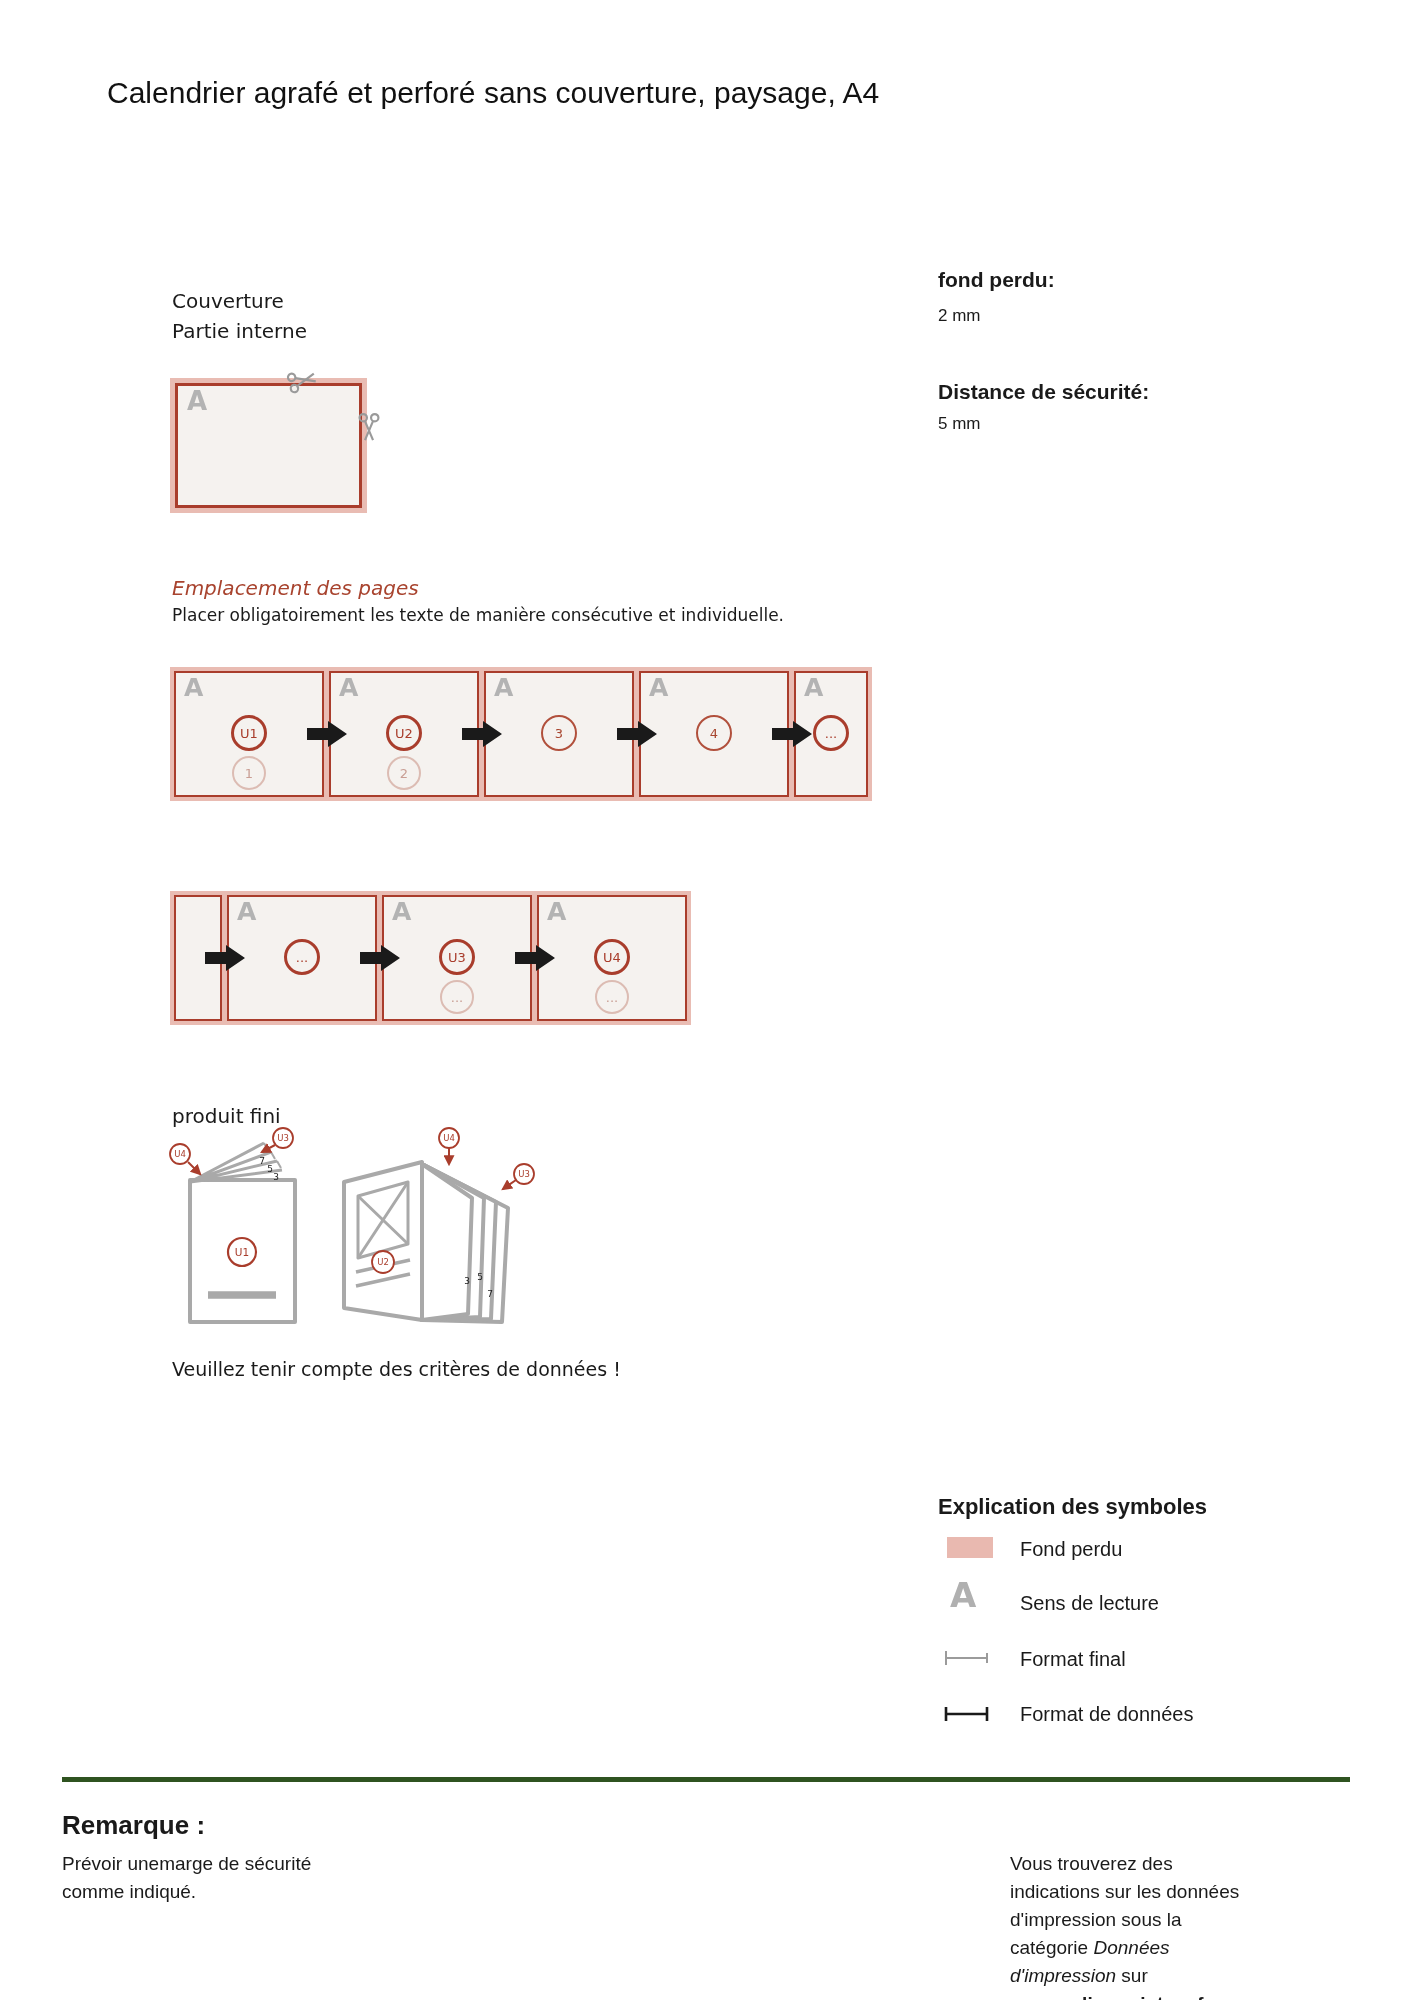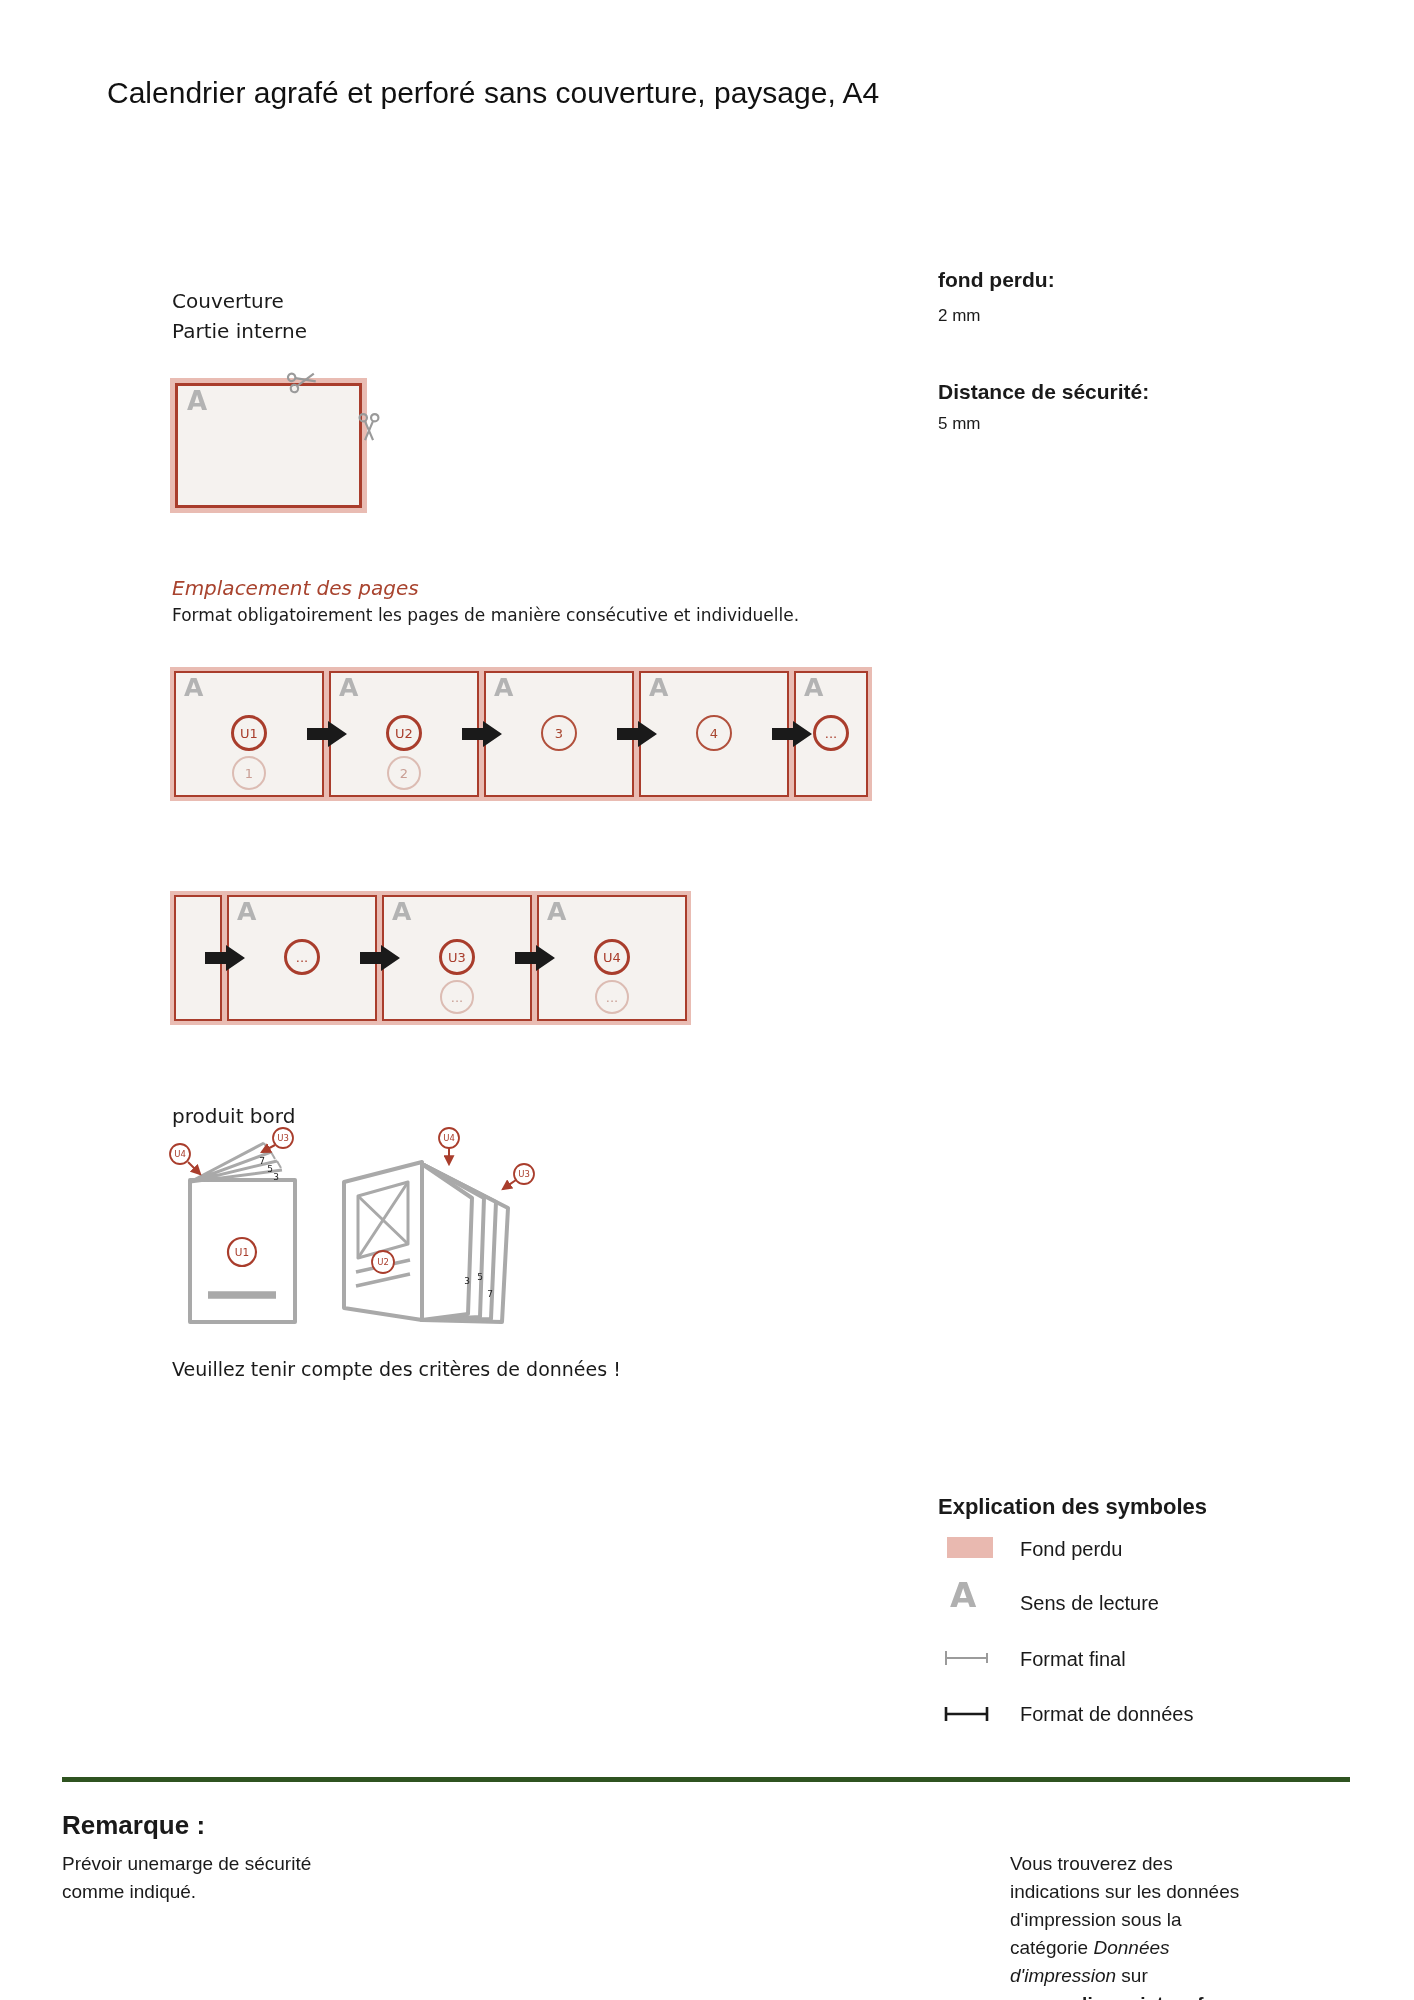--- a/index.html
+++ b/index.html
@@ -104,21 +104,21 @@
       </svg>
     </span>
   </div>
 
   <div class="abs spec-label" style="top:268px;text-align:center;">fond perdu:</div>
   <div class="abs spec-value" style="top:306px;">2 mm</div>
   <div class="abs spec-label" style="top:380px;">Distance de sécurité:</div>
   <div class="abs spec-value" style="top:414px;">5 mm</div>
 
   <div class="abs section-heading dejavu">Emplacement des pages</div>
-  <div class="abs section-caption dejavu">Format obligatoirement les pages de manière consécutive et individuelle.</div>
+  <div class="abs section-caption dejavu">Placer obligatoirement les texte de manière consécutive et individuelle.</div>
 
   <div class="abs pages-row row-1">
     <div class="pg" style="width:150px;">
       <span class="pg-letter">A</span>
       <div class="circles">
         <div class="pcircle dark">U1</div>
         <div class="pcircle faint">1</div>
       </div>
     </div>
     <div class="pg" style="width:150px;">
@@ -193,21 +193,21 @@
     <span class="seq-arrow" style="left:189.5px;">
       <svg width="40" height="26" viewBox="0 0 40 26">
           <path d="M0,7 H21 V0 L40,13 L21,26 V19 H0 Z" fill="#1a1a1a"></path>
         </svg></span>
     <span class="seq-arrow" style="left:344.5px;">
       <svg width="40" height="26" viewBox="0 0 40 26">
           <path d="M0,7 H21 V0 L40,13 L21,26 V19 H0 Z" fill="#1a1a1a"></path>
         </svg></span>
   </div>
 
-  <div class="abs produit-label dejavu">produit bord</div>
+  <div class="abs produit-label dejavu">produit fini</div>
 
   <svg class="abs figures" width="440" height="225" viewBox="0 0 440 225">
     <defs>
       <marker id="ah" viewBox="0 0 10 10" refX="8" refY="5" markerWidth="5.5" markerHeight="5.5" orient="auto">
         <path d="M0,0 L10,5 L0,10 z" fill="#a93d2c"></path>
       </marker>
     </defs>
     <g stroke="#a9a9a9" stroke-width="4" fill="#ffffff" stroke-linejoin="round">
       <rect x="40" y="62" width="105" height="142"></rect>
       <path d="M40,64 L114,25 M40,64 L121,34 M40,64 L127,43 M40,64 L132,52" fill="none" stroke-width="3"></path>

